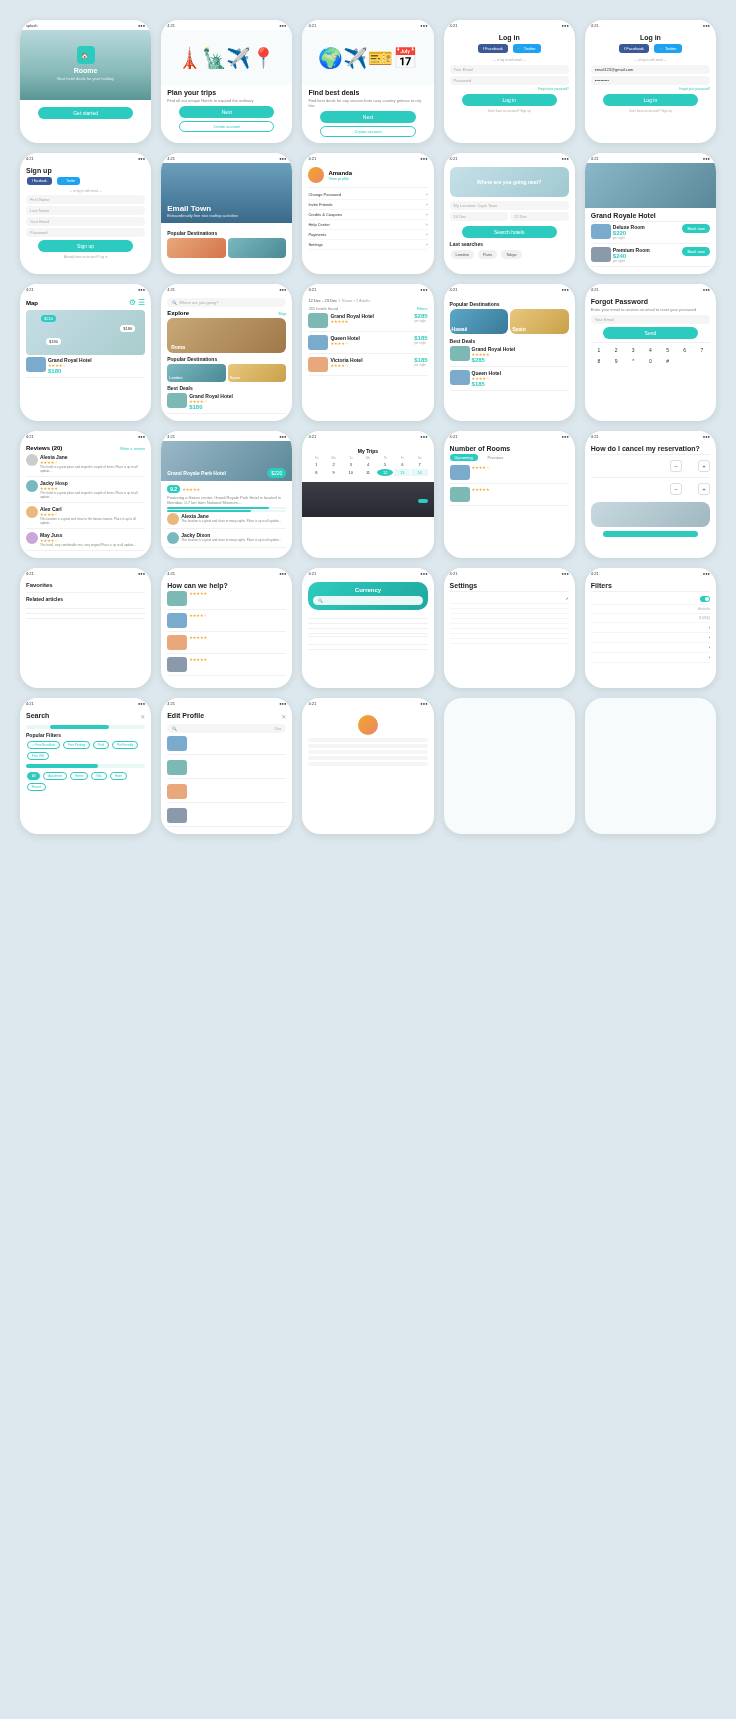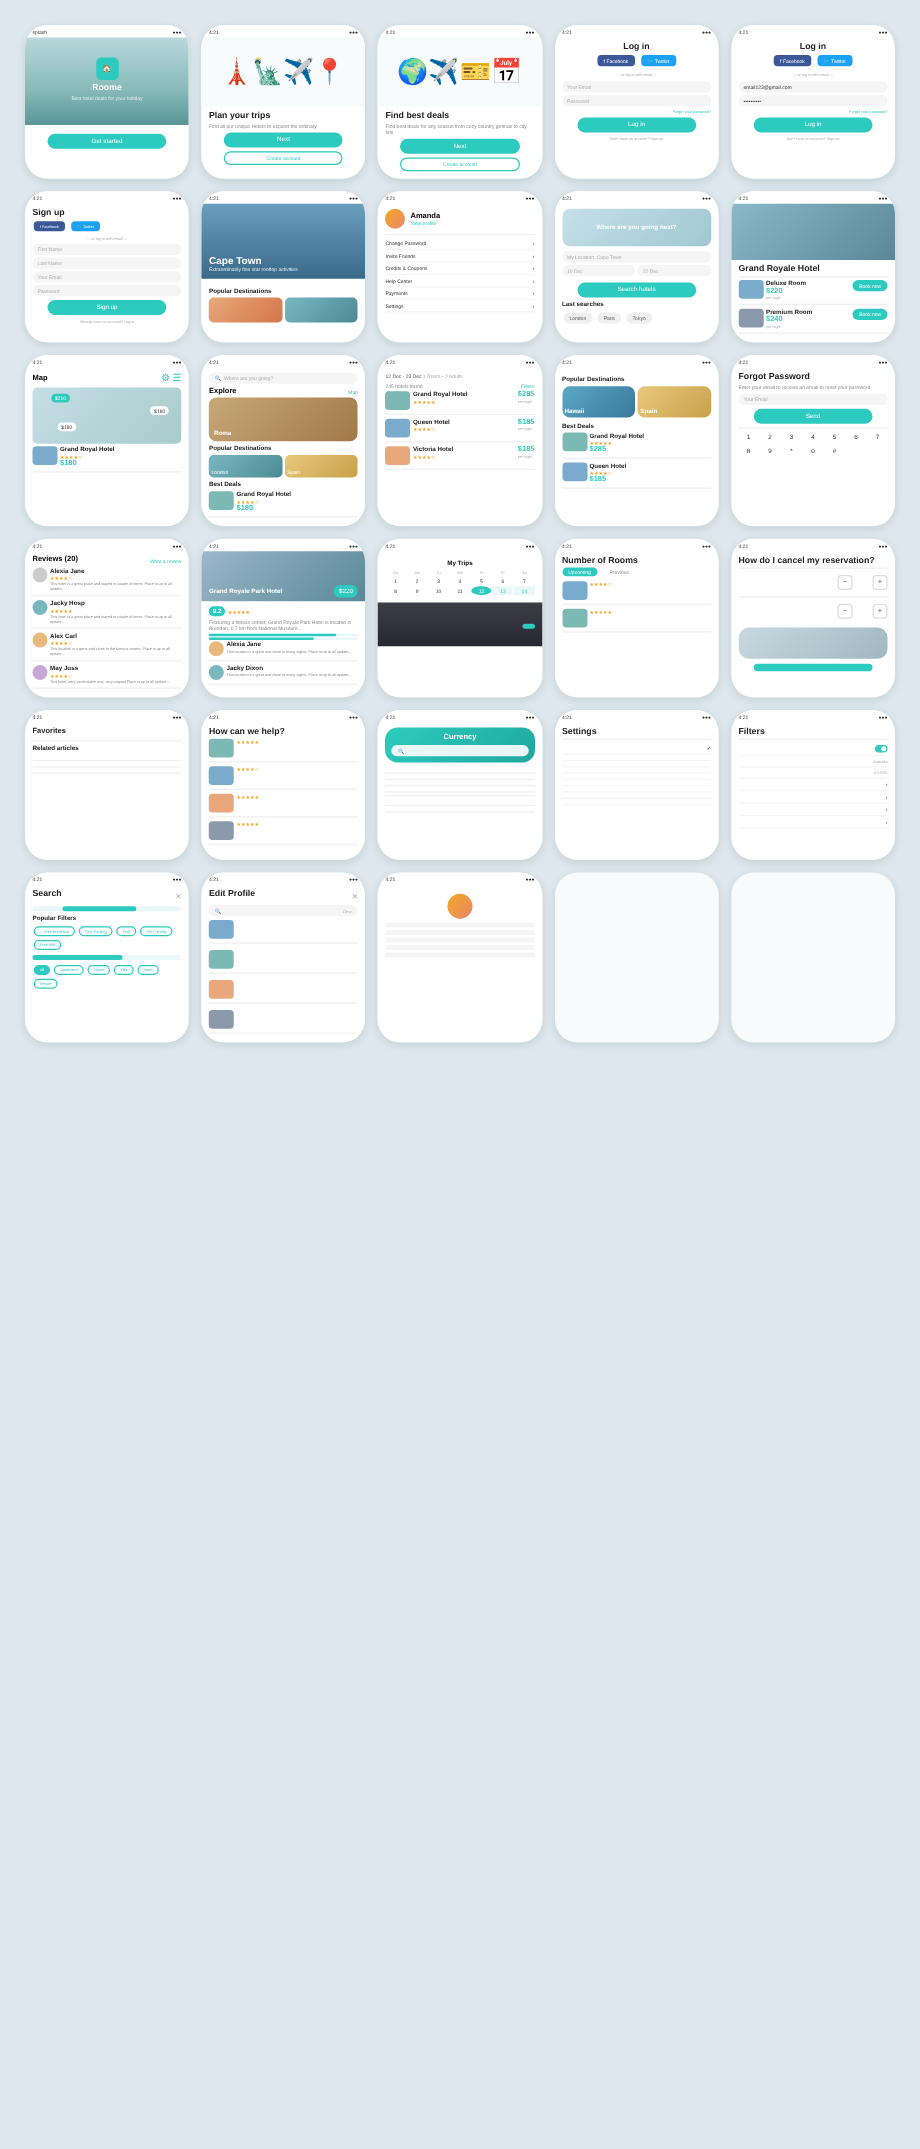--- a/index.html
+++ b/index.html
@@ -418,21 +418,21 @@
     </div>
   </div>
 
   <div class="phone-card">
     <div class="phone-header">
       <span>4:21</span>
       <span>●●●</span>
     </div>
     <div style="height:60px;background:linear-gradient(180deg,#6a9fbc 0%,#3a6a8a 100%);position:relative;overflow:hidden;">
       <div style="position:absolute;bottom:5px;left:6px;color:#fff;">
-        <div style="font-size:8px;font-weight:800;line-height:1;">Cape Town</div>
+        <div style="font-size:8px;font-weight:800;line-height:1;">Email Town</div>
         <div style="font-size:4px;opacity:0.85;">Extraordinarily fine star rooftop activities</div>
       </div>
     </div>
     <div class="phone-content">
       <div class="section-label">Popular Destinations</div>
       <div class="photo-grid">
         <div class="photo-cell" style="background:linear-gradient(135deg,#e8a87c,#d4754a);"></div>
         <div class="photo-cell" style="background:linear-gradient(135deg,#7ab8c0,#4a8a94);"></div>
       </div>
     </div>

